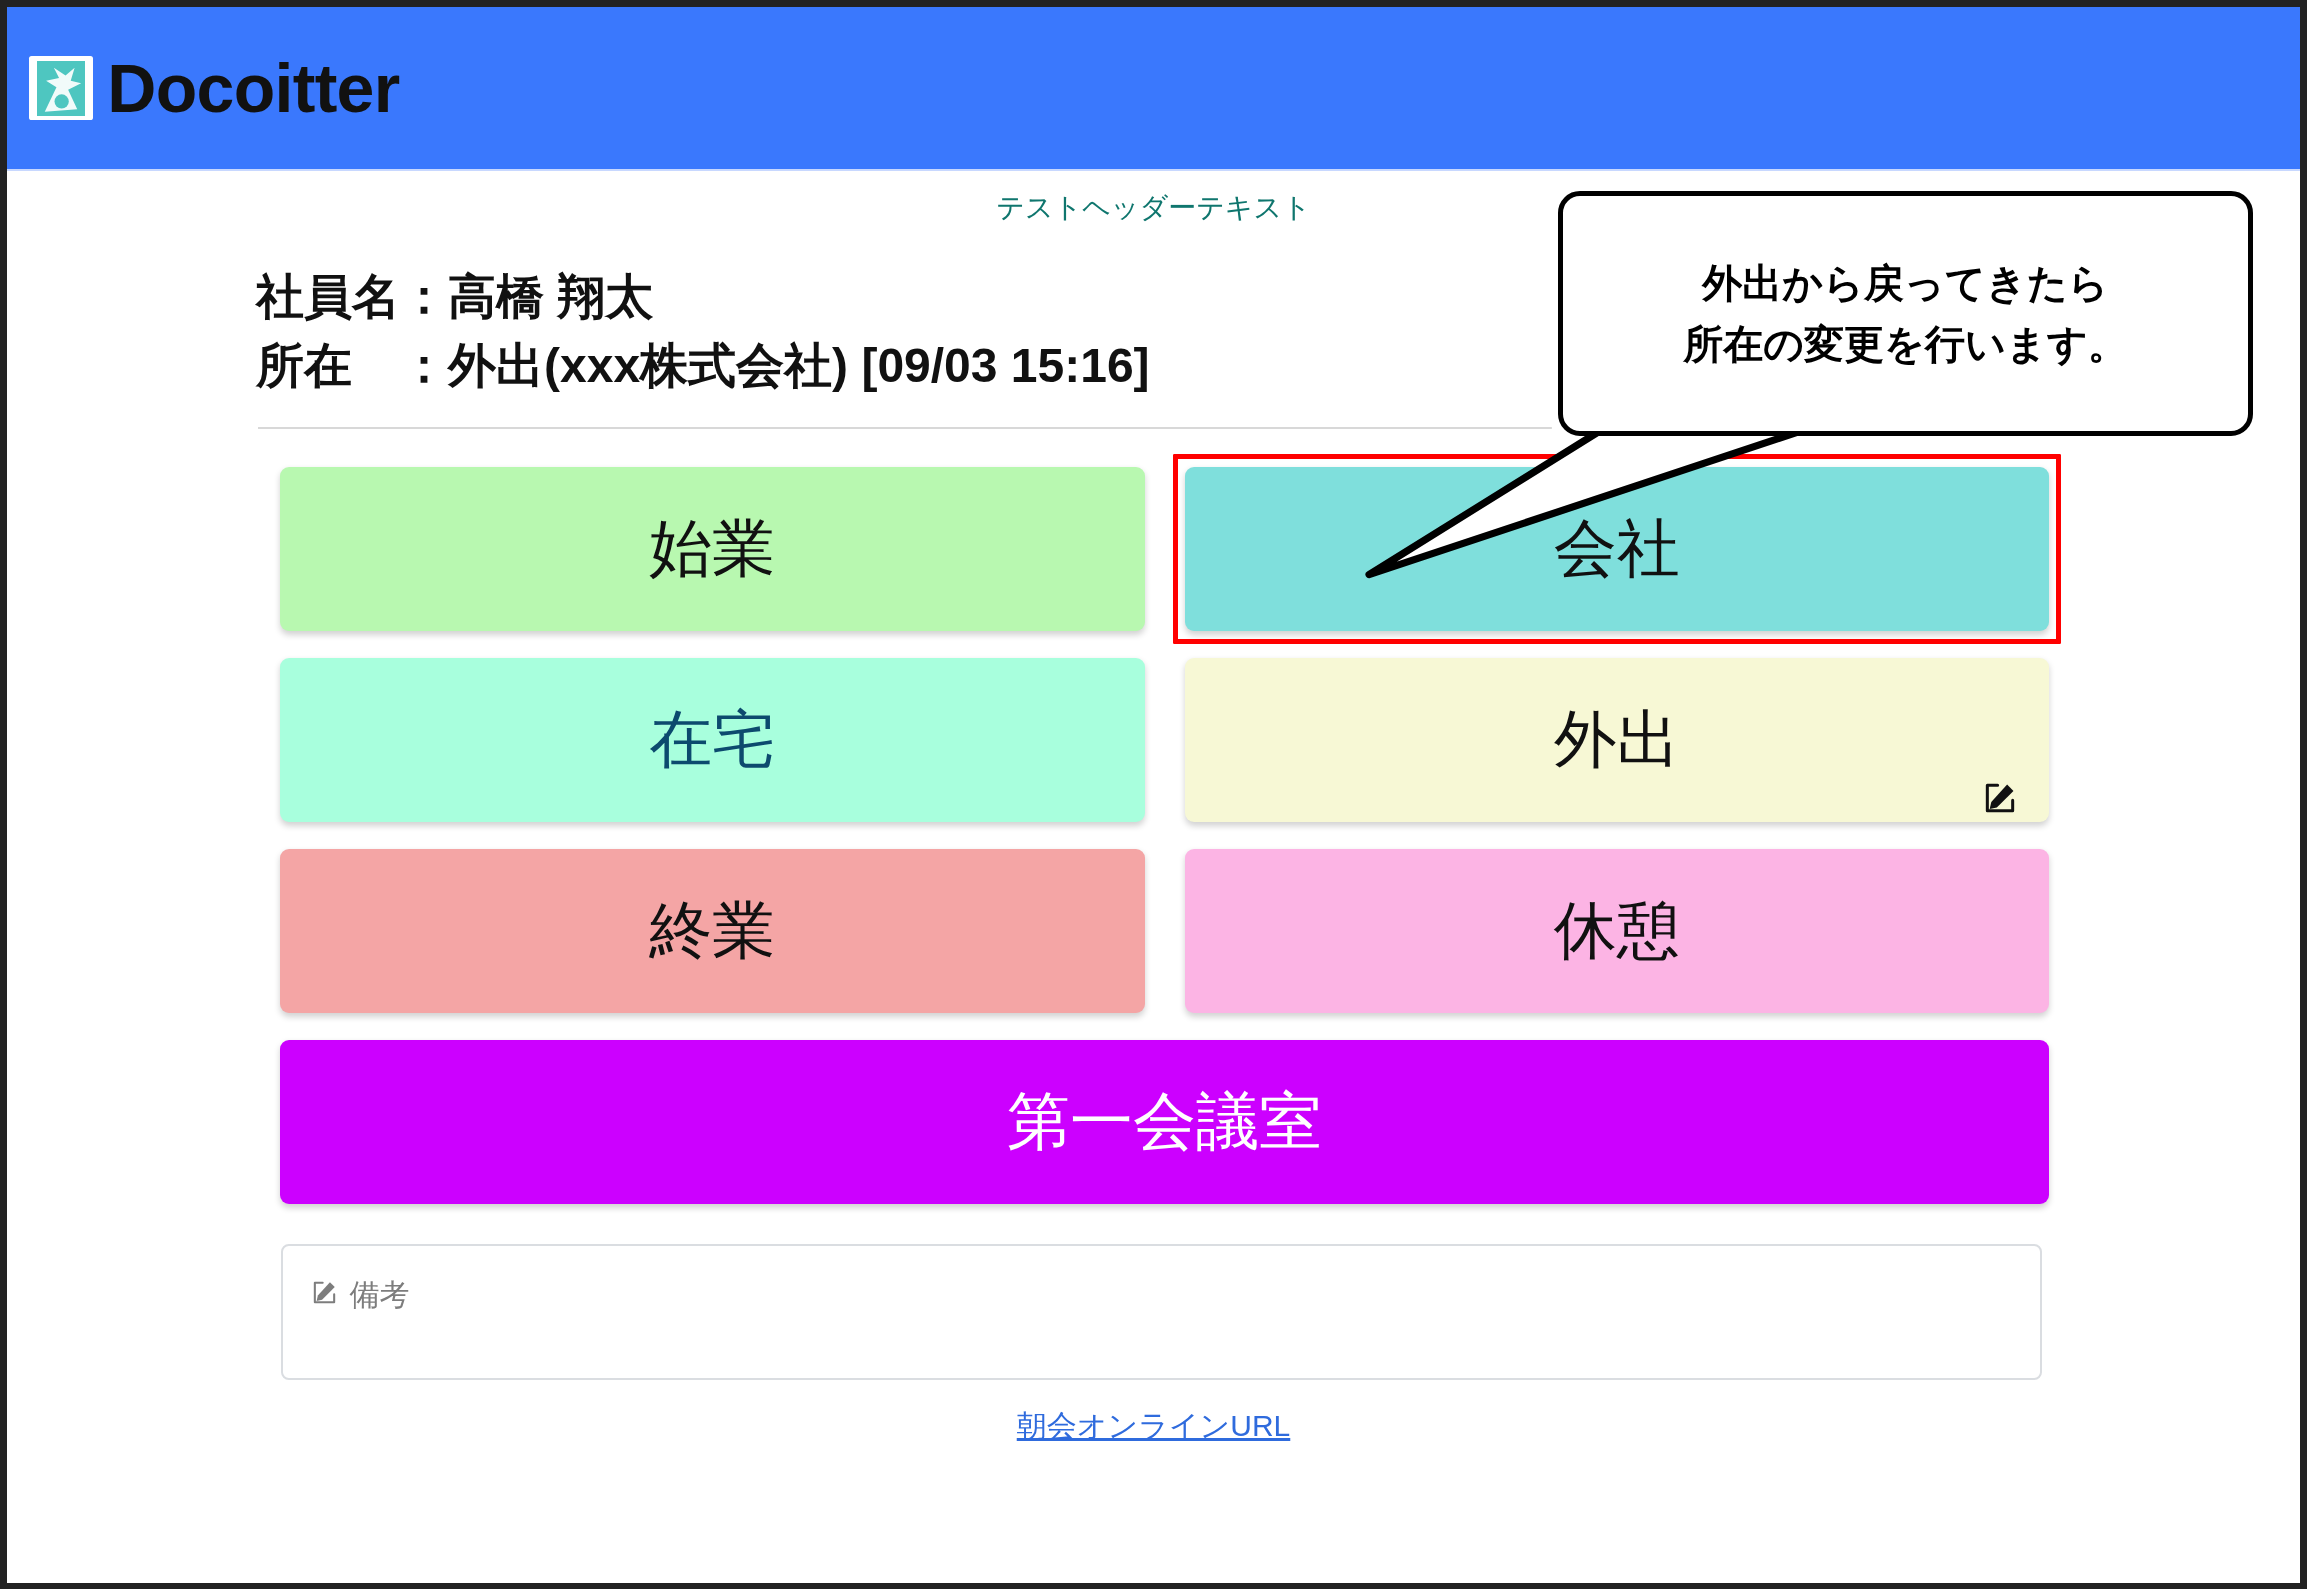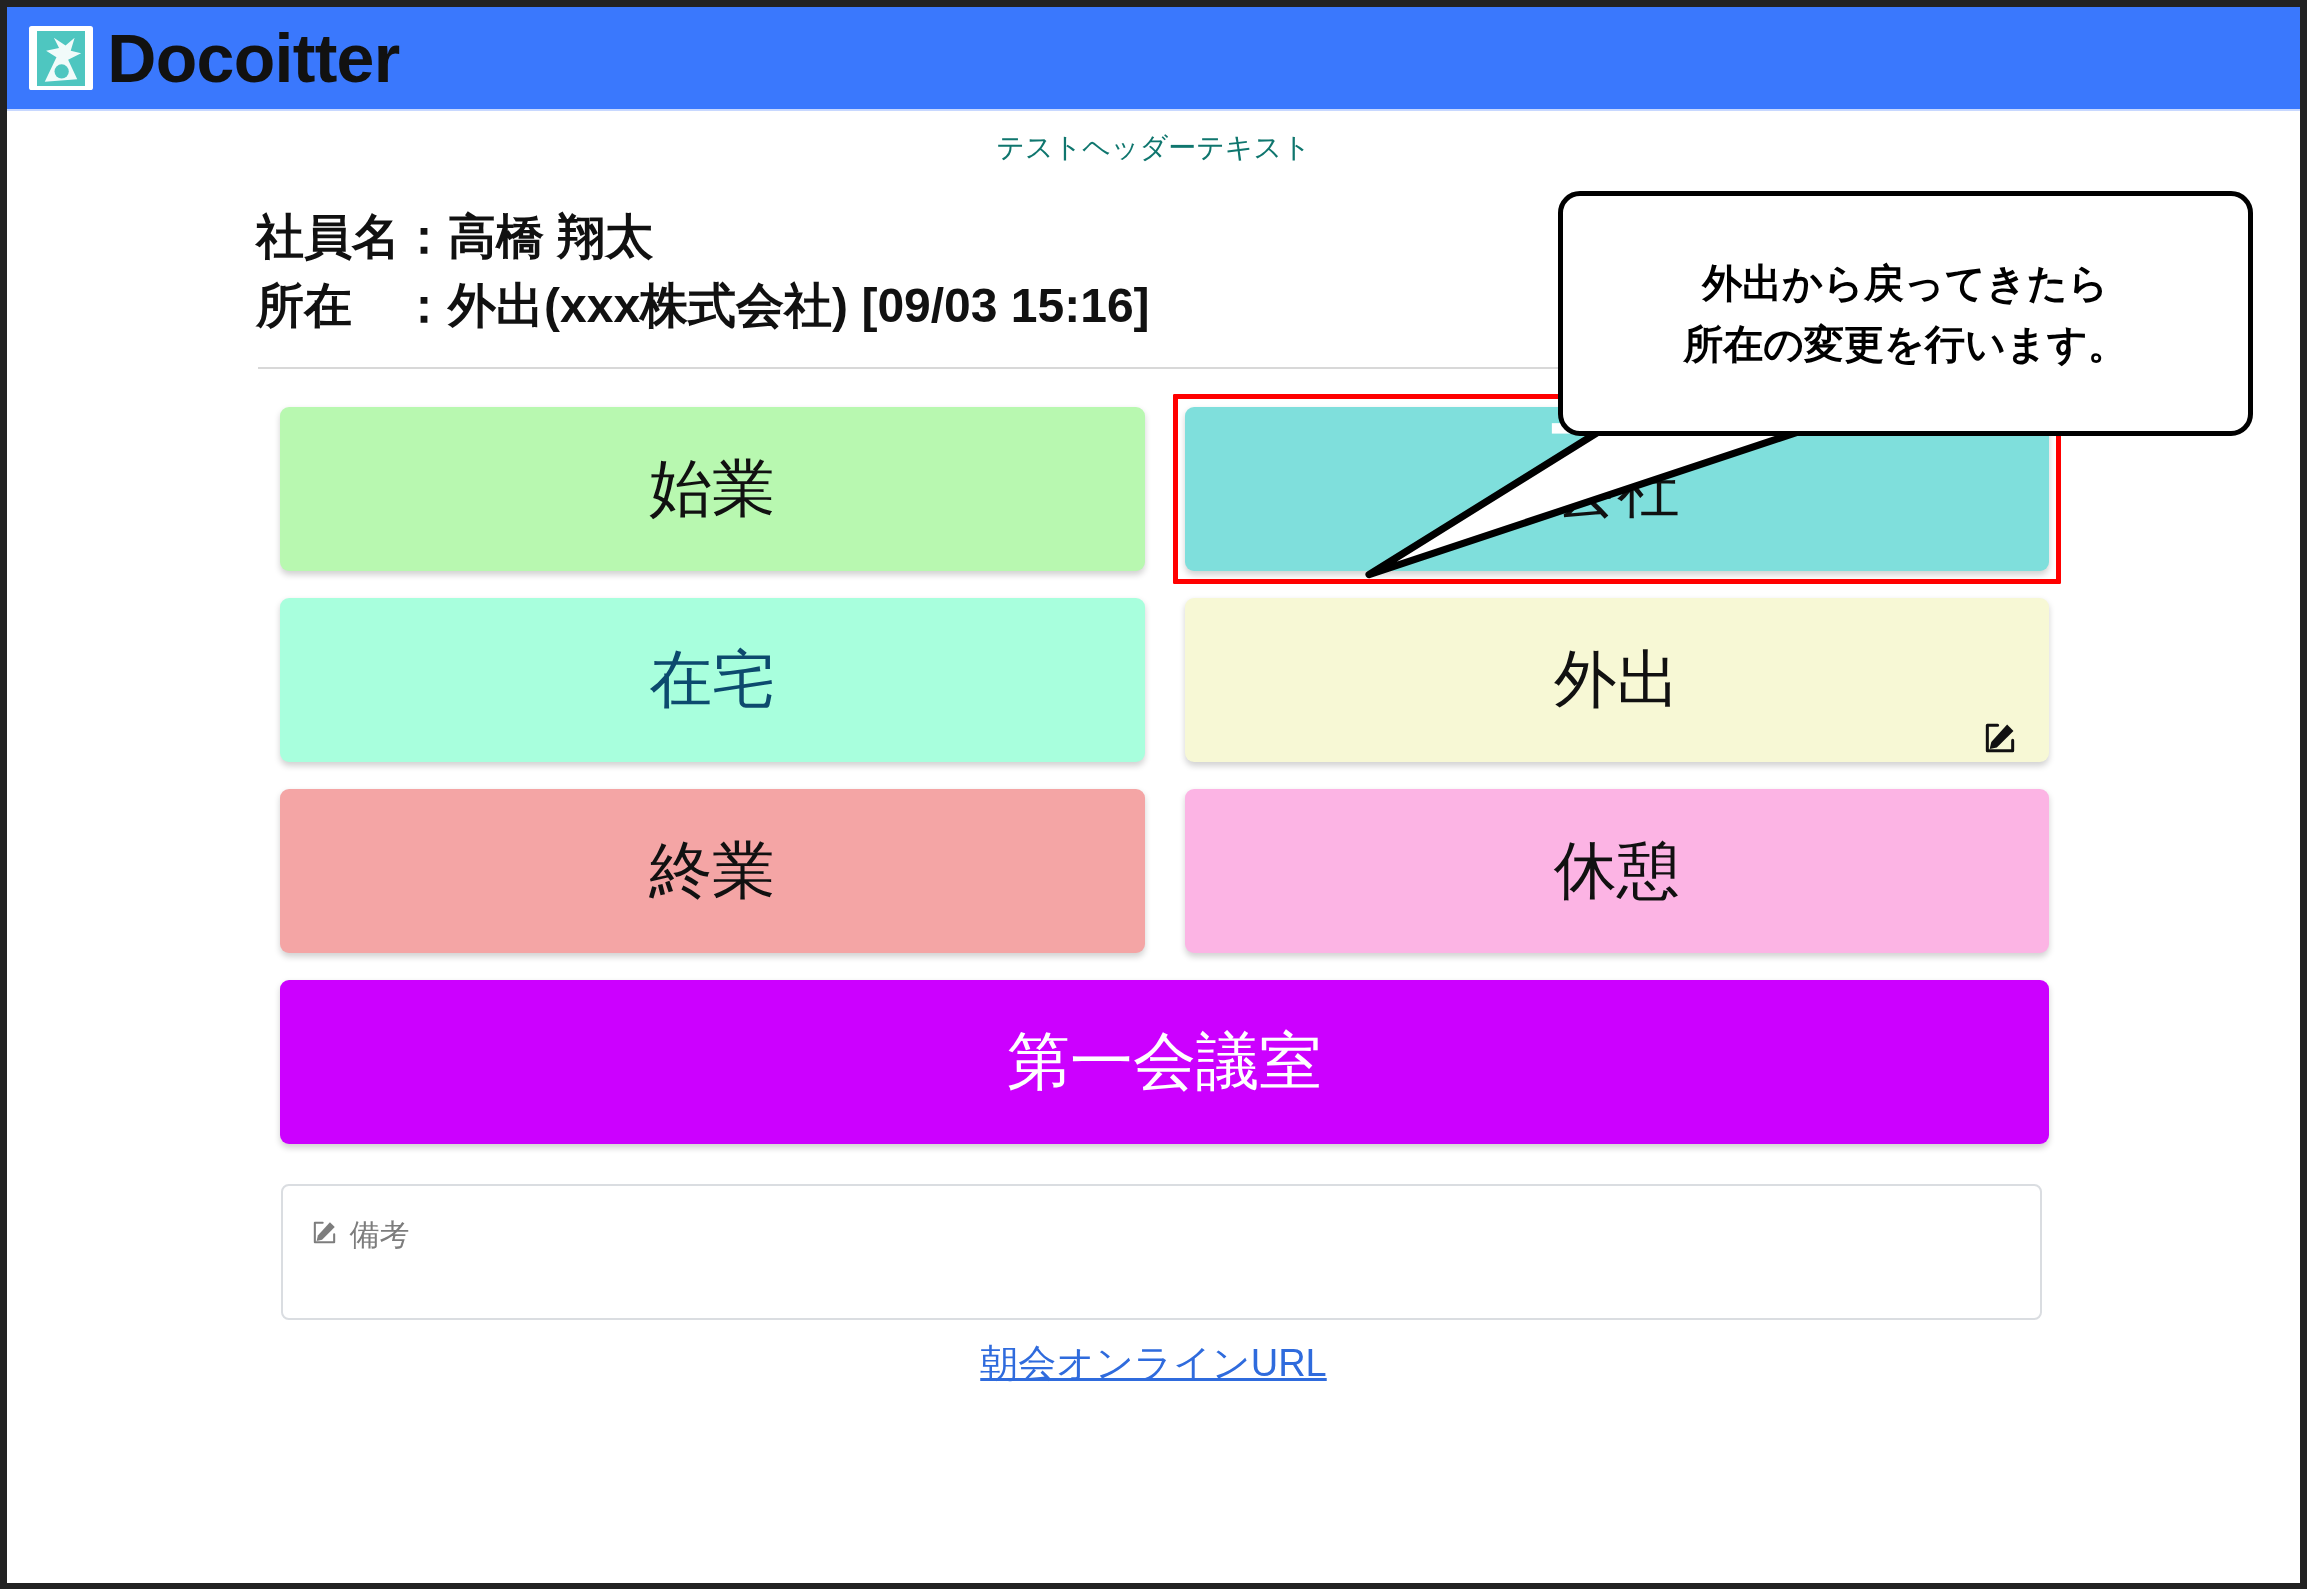--- a/index.html
+++ b/index.html
@@ -18,21 +18,21 @@
     height: 1590px;
     background: #ffffff;
     box-sizing: border-box;
     border: 7.8px solid #222222;
     overflow: hidden;
   }
 
   
   .appbar {
     position: relative;
-    height: 104px;
+    height: 164px;
     background: #3a78fd;
     display: flex;
     align-items: center;
     justify-content: space-between;
     padding: 0 25px 0 22px;
     box-sizing: border-box;
     border-bottom: 2.6px solid #c8d8ff;
   }
   .brand {
     display: flex;
@@ -220,23 +220,23 @@
     background: transparent;
     padding: 26px 27px;
     box-sizing: border-box;
     font-size: 30px;
     font-family: "Liberation Sans", "DejaVu Sans", sans-serif;
     color: #111;
   }
 
   .bottom-link {
     text-align: center;
-    margin-top: 18px;
+    margin-top: 26px;
     color: #2f6bdd;
-    font-size: 38px;
+    font-size: 30px;
     text-decoration: underline;
     cursor: pointer;
   }
 
   
   .callout {
     position: absolute;
     left: 1551px;
     top: 184px;
     width: 695px;

